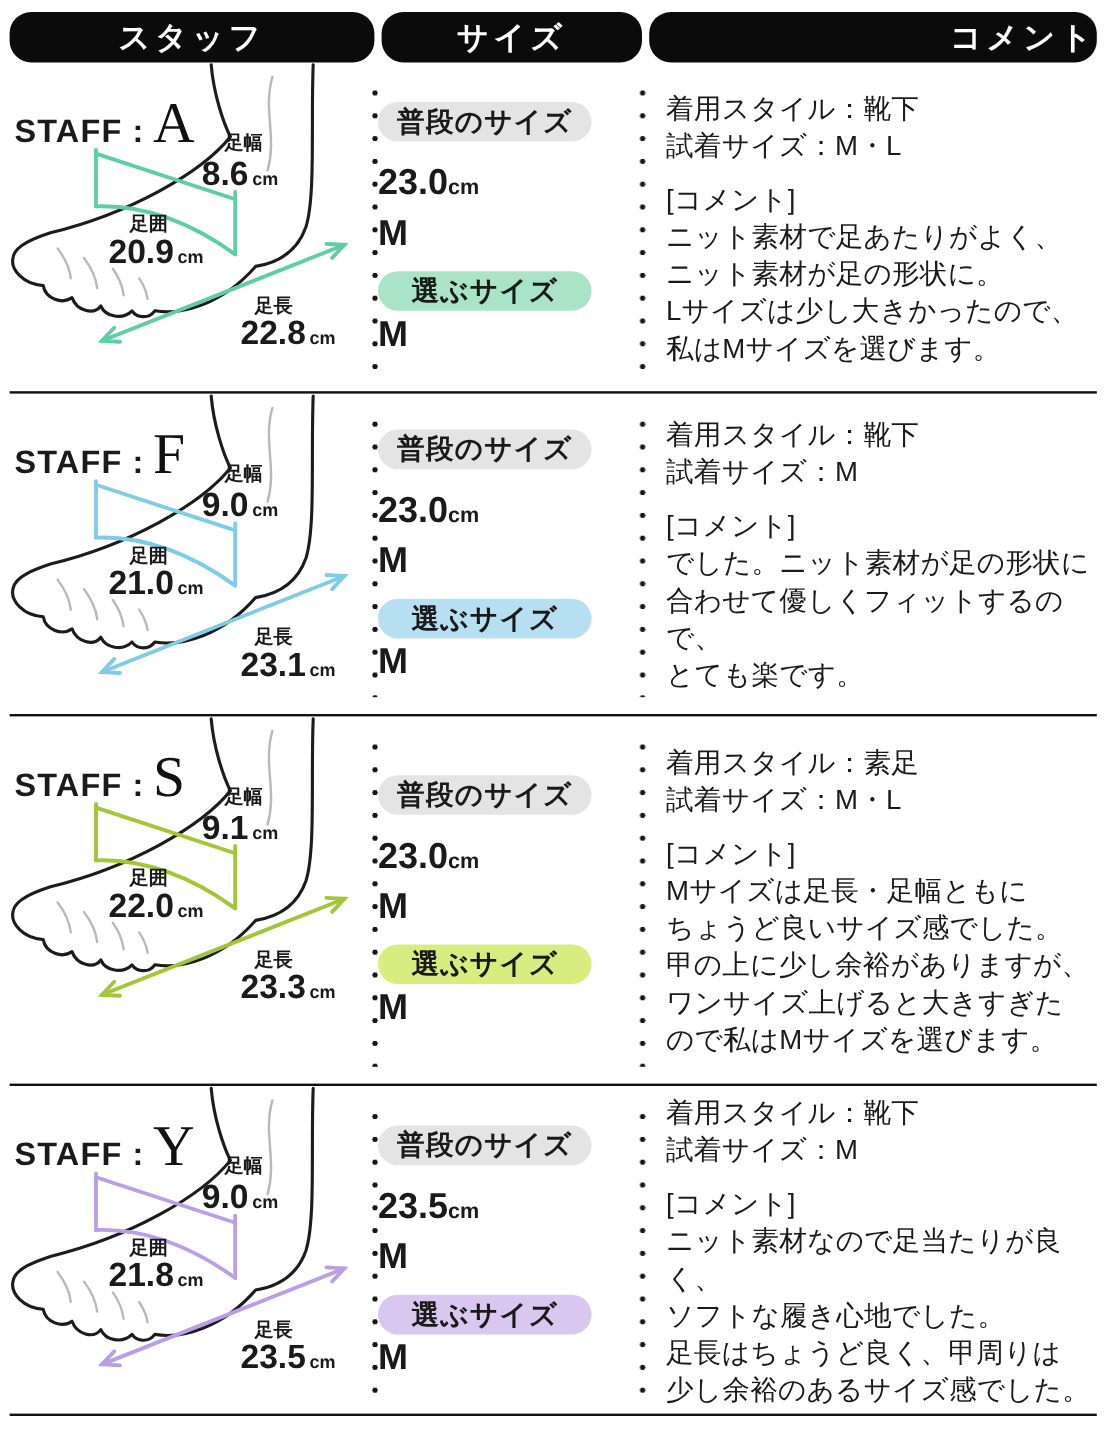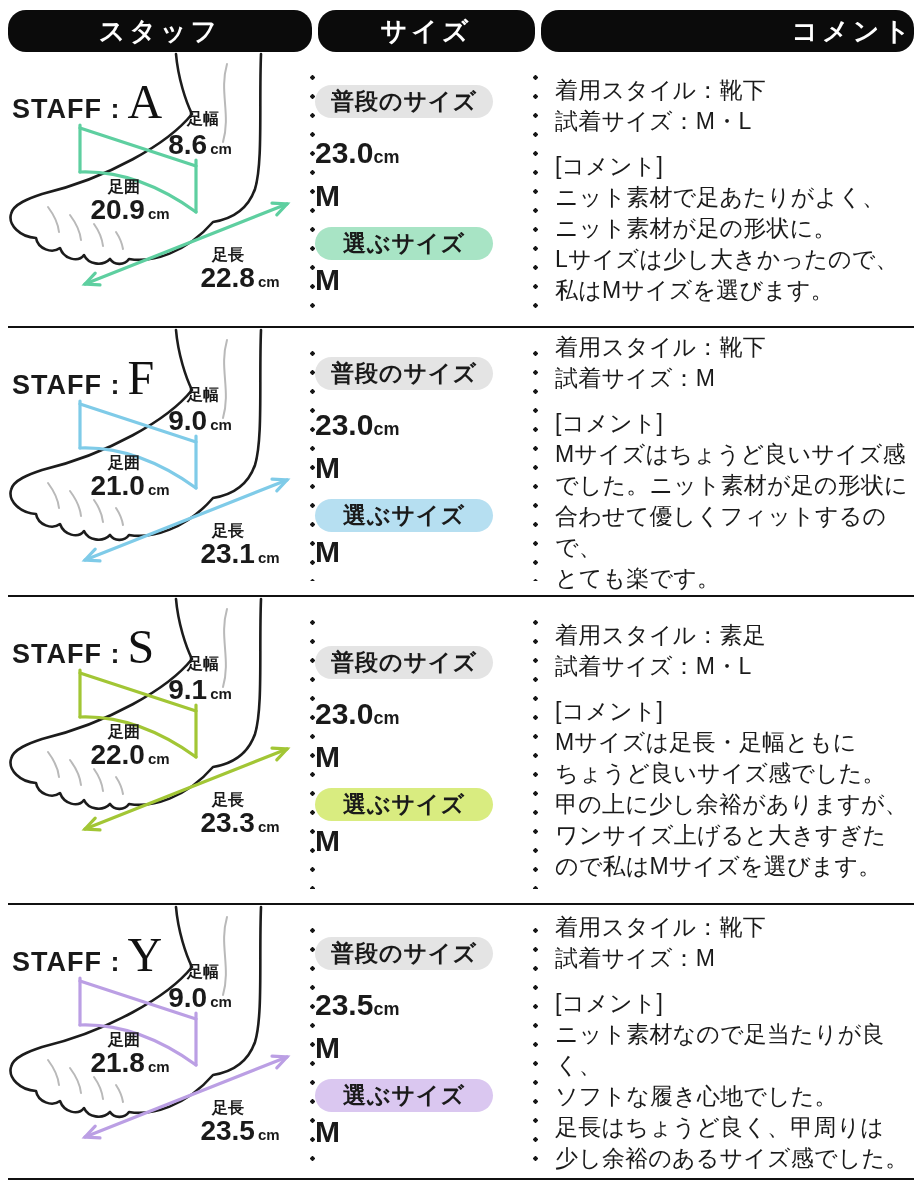--- a/index.html
+++ b/index.html
@@ -155,21 +155,20 @@
       <div class="pill pill-usual">普段のサイズ</div>
       <div class="sz-value"><span>23.0</span><span class="unit">cm</span></div>
       <div class="sz-m">M</div>
       <div class="pill pill-select" style="background-color: rgb(182, 223, 241);">選ぶサイズ</div>
       <div class="sz-m2">M</div>
     </div>
     <div class="cell-comment">
       <div class="cmt">着用スタイル：靴下</div>
       <div class="cmt">試着サイズ：M</div>
       <div class="cmt cmt-block2">[コメント]</div>
-      <div class="cmt">Mサイズはちょうど良いサイズ感</div>
       <div class="cmt">でした。ニット素材が足の形状に</div>
       <div class="cmt">合わせて優しくフィットするので、</div>
       <div class="cmt">とても楽です。</div>
     </div>
   </div>
 
   <div class="row row-s">
     <div class="dots d1"></div>
     <div class="dots d2"></div>
     <div class="cell-staff">

